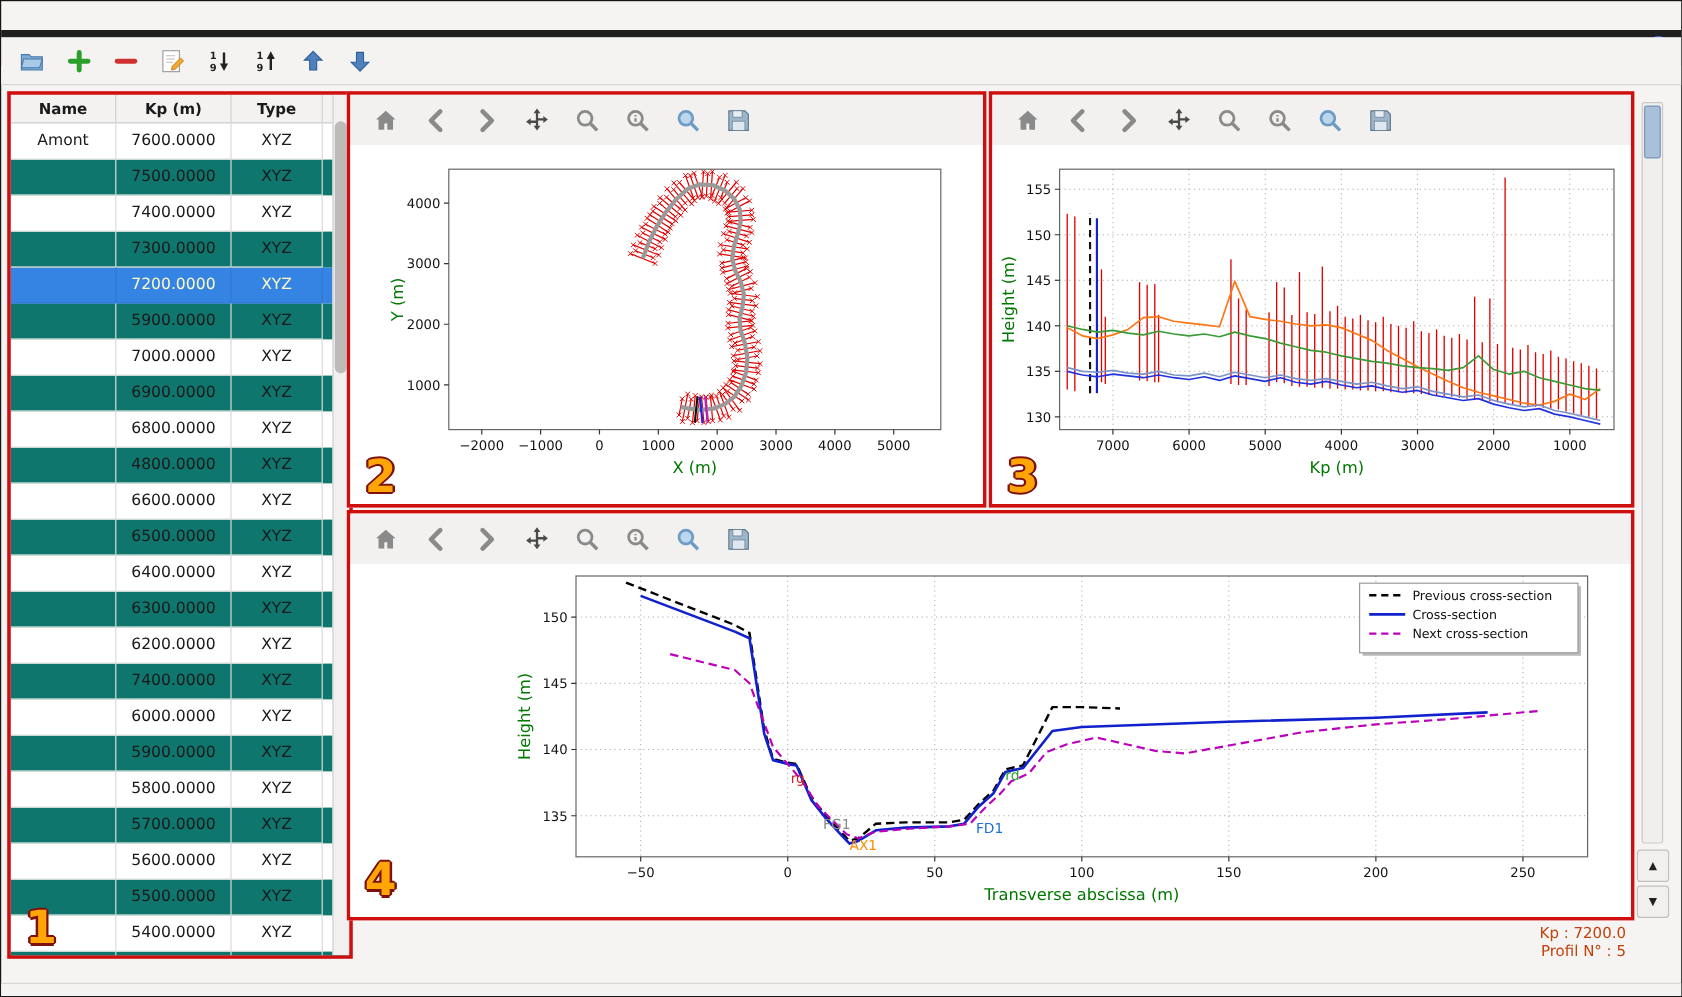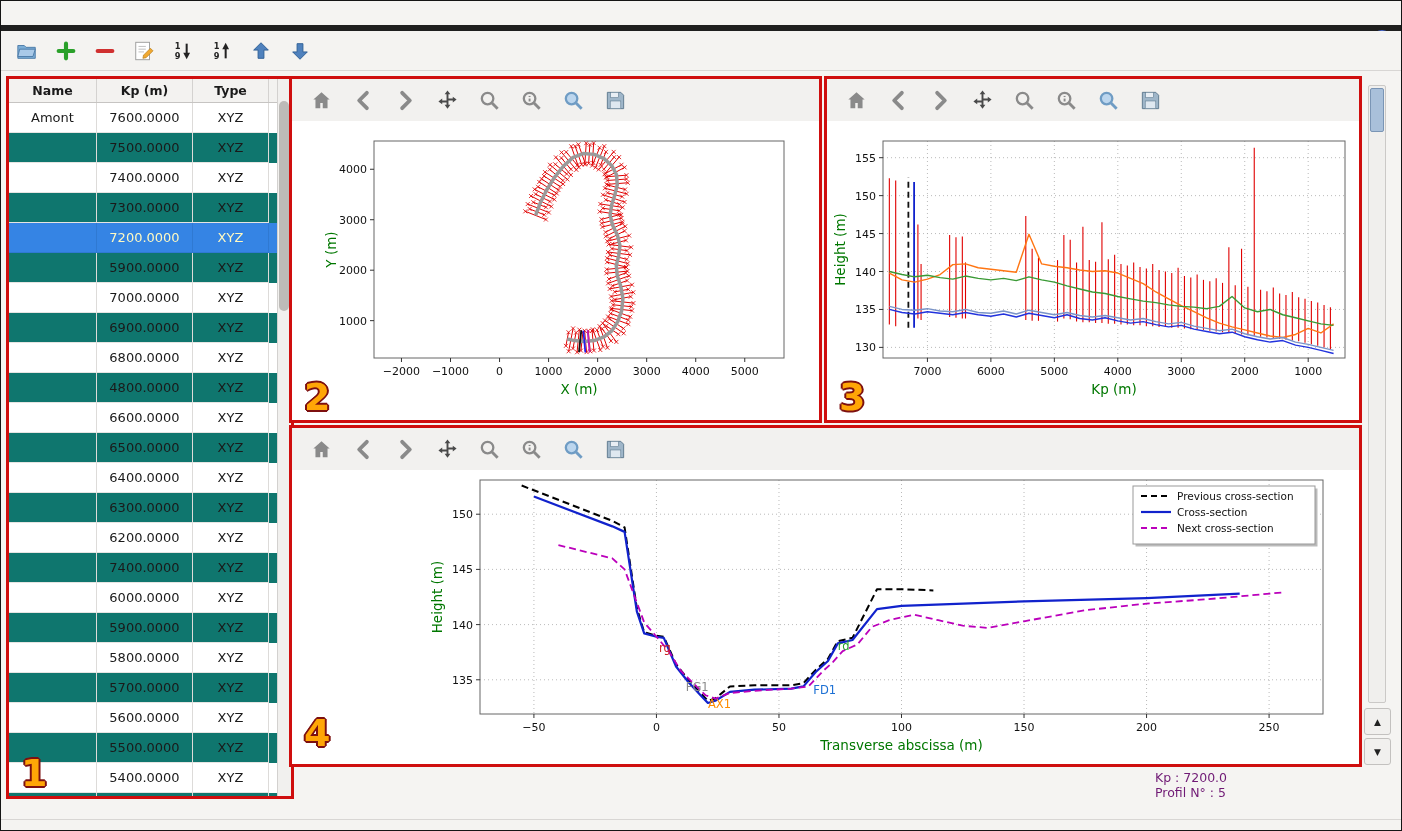--- a/index.html
+++ b/index.html
@@ -56,21 +56,21 @@
   
   .v-scrollbar{position:absolute;left:1367px;top:84px;width:18px;height:618px;background:#f0efed;
     border:1px solid #cbc9c7;box-sizing:border-box;border-radius:2px;}
   .v-thumb{position:absolute;left:1px;top:2px;width:14px;height:44px;background:#a9c0da;
     border:1px solid #7a95b5;box-sizing:border-box;border-radius:2px;}
   .spin-btn{position:absolute;left:1363px;width:27px;height:27px;background:#f1f0ee;border:1px solid #c3c1bf;
     box-sizing:border-box;border-radius:3px;display:flex;align-items:center;justify-content:center;
     font-size:9px;color:#222;}
   .spin-up{top:707px;}
   .spin-down{top:737px;}
-  .status-kp,.status-profil{position:absolute;right:46px;width:200px;font-size:12.5px;color:#701a75;}
+  .status-kp,.status-profil{position:absolute;right:46px;width:200px;text-align:right;font-size:12.5px;color:#c2410c;}
   .status-kp{top:769px;}
   .status-profil{top:784px;}
   .statusbar{position:absolute;left:0;right:0;bottom:0;height:10px;background:#f4f3f1;border-top:1px solid #d8d6d4;}
 </style>
 </head>
 <body>
 
 <div class="window">
 
   <div class="titlebar">

